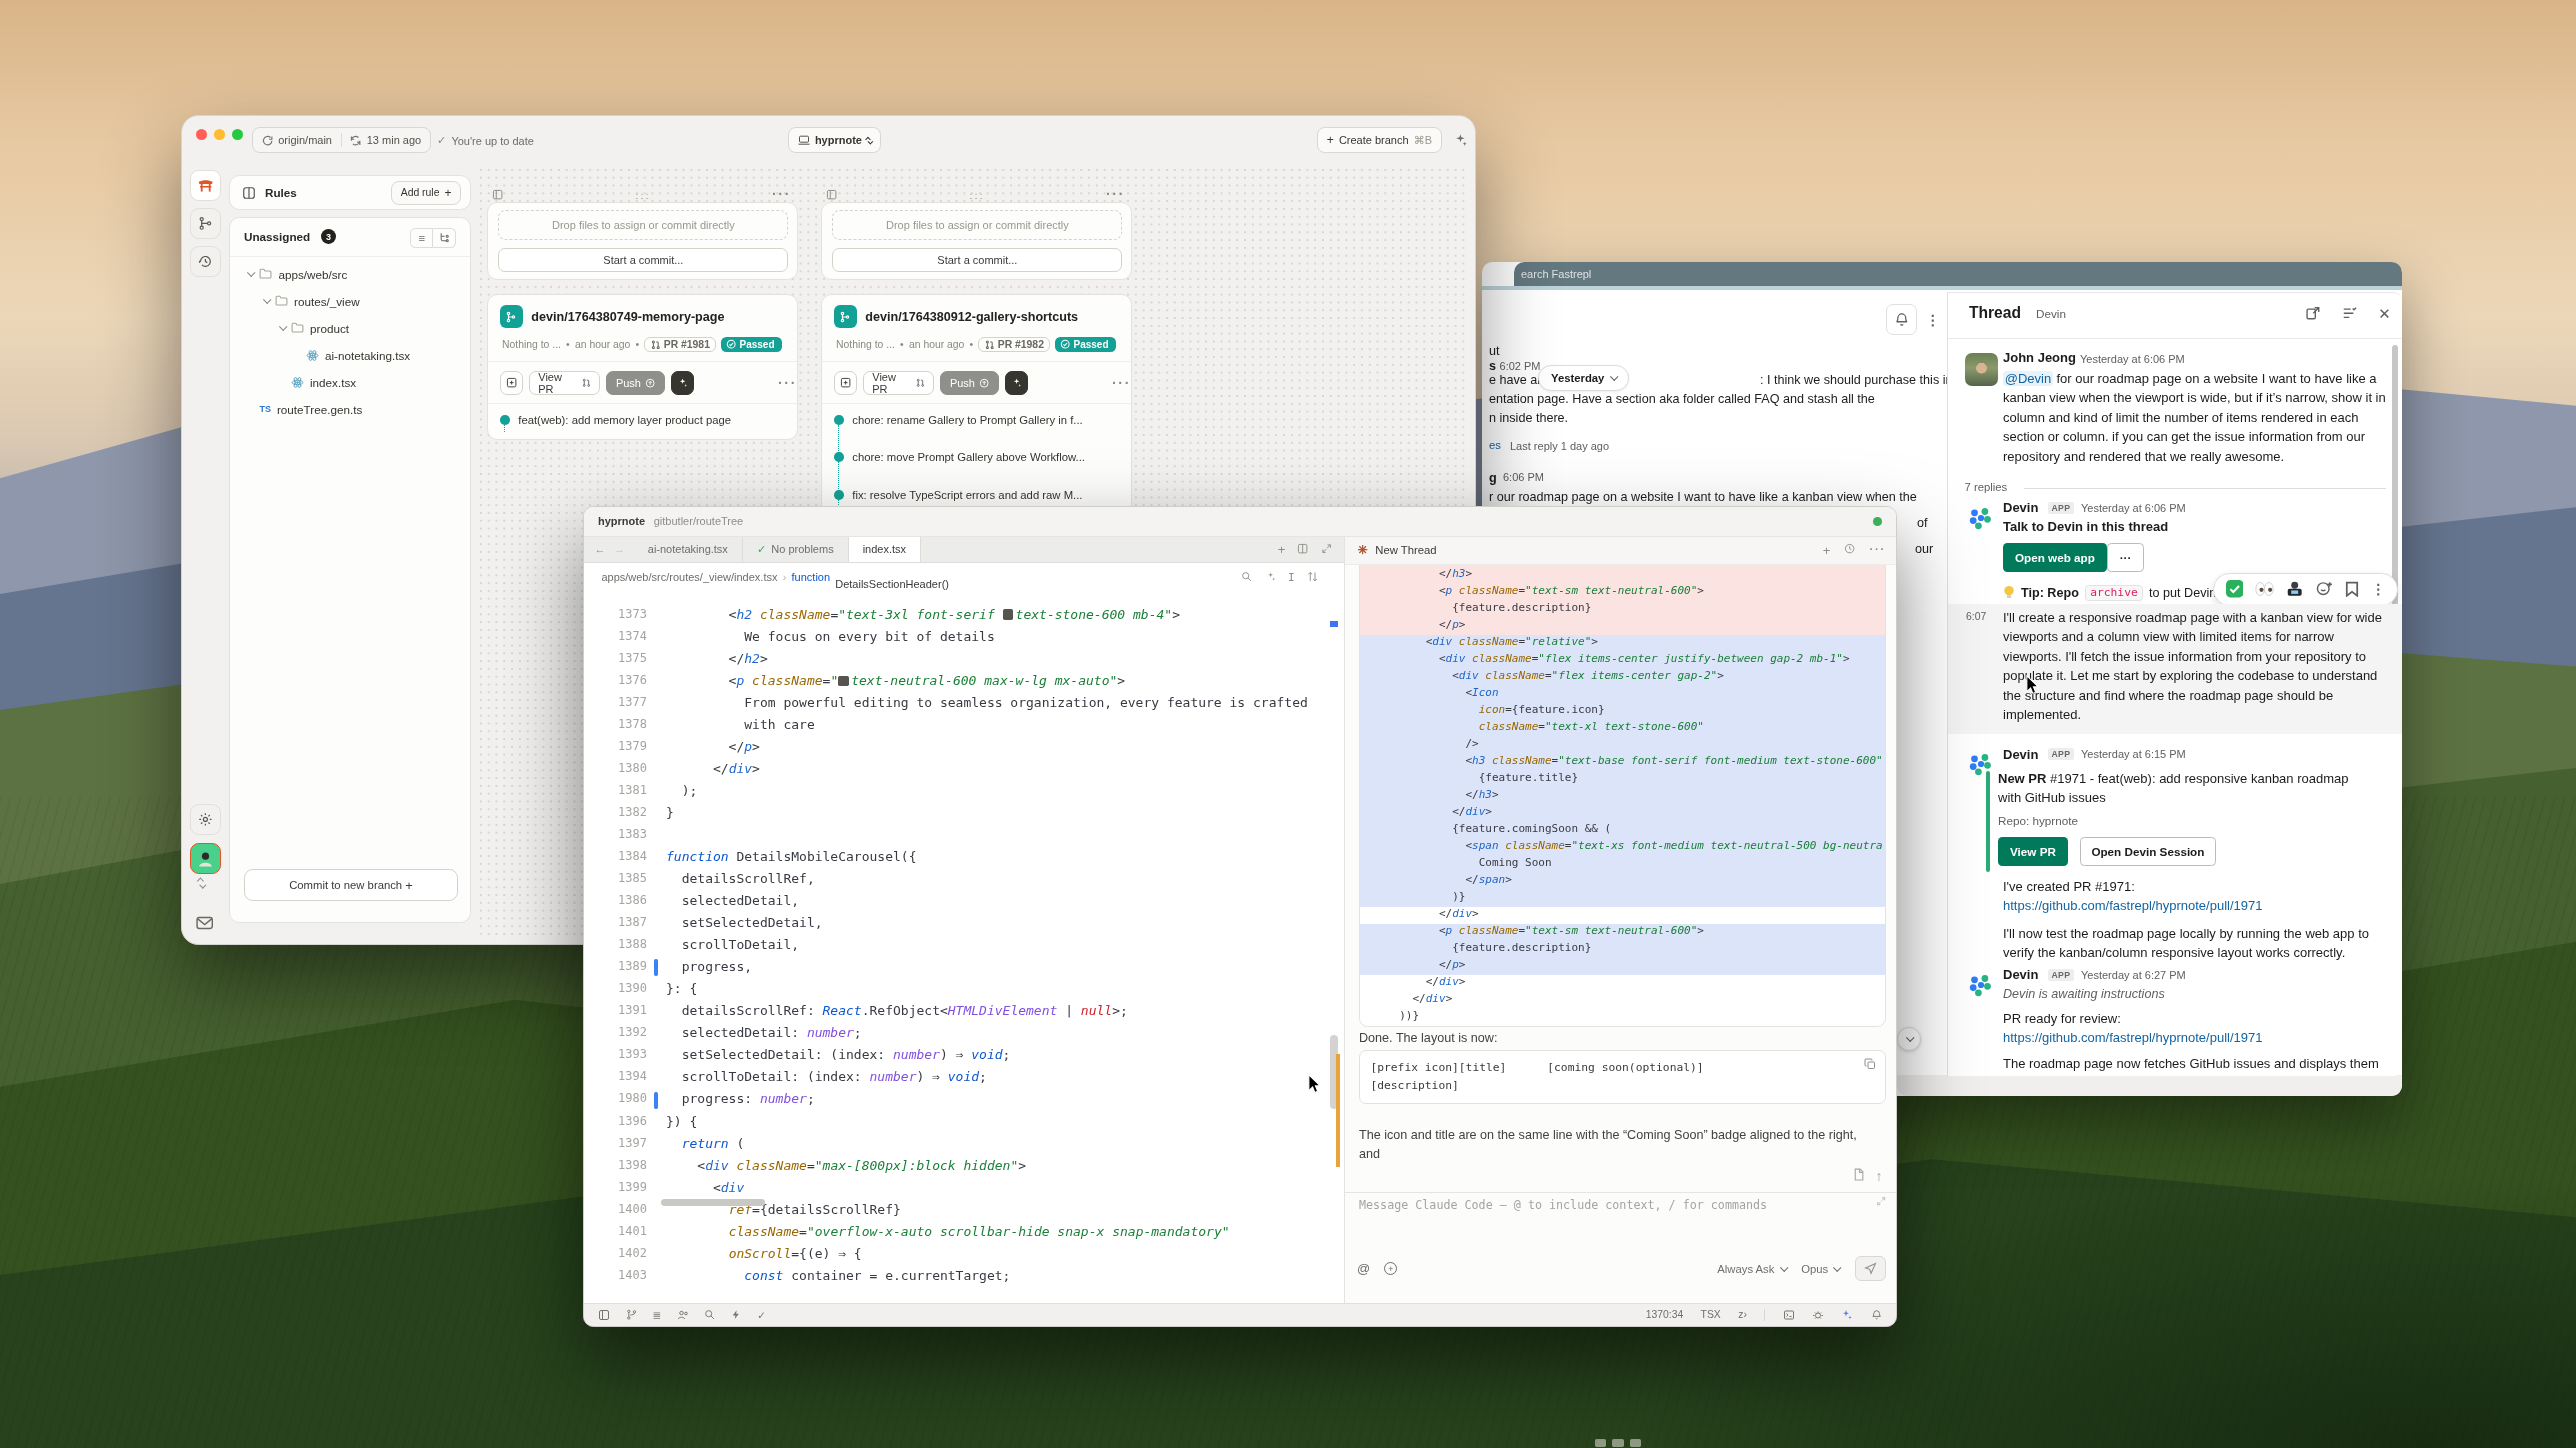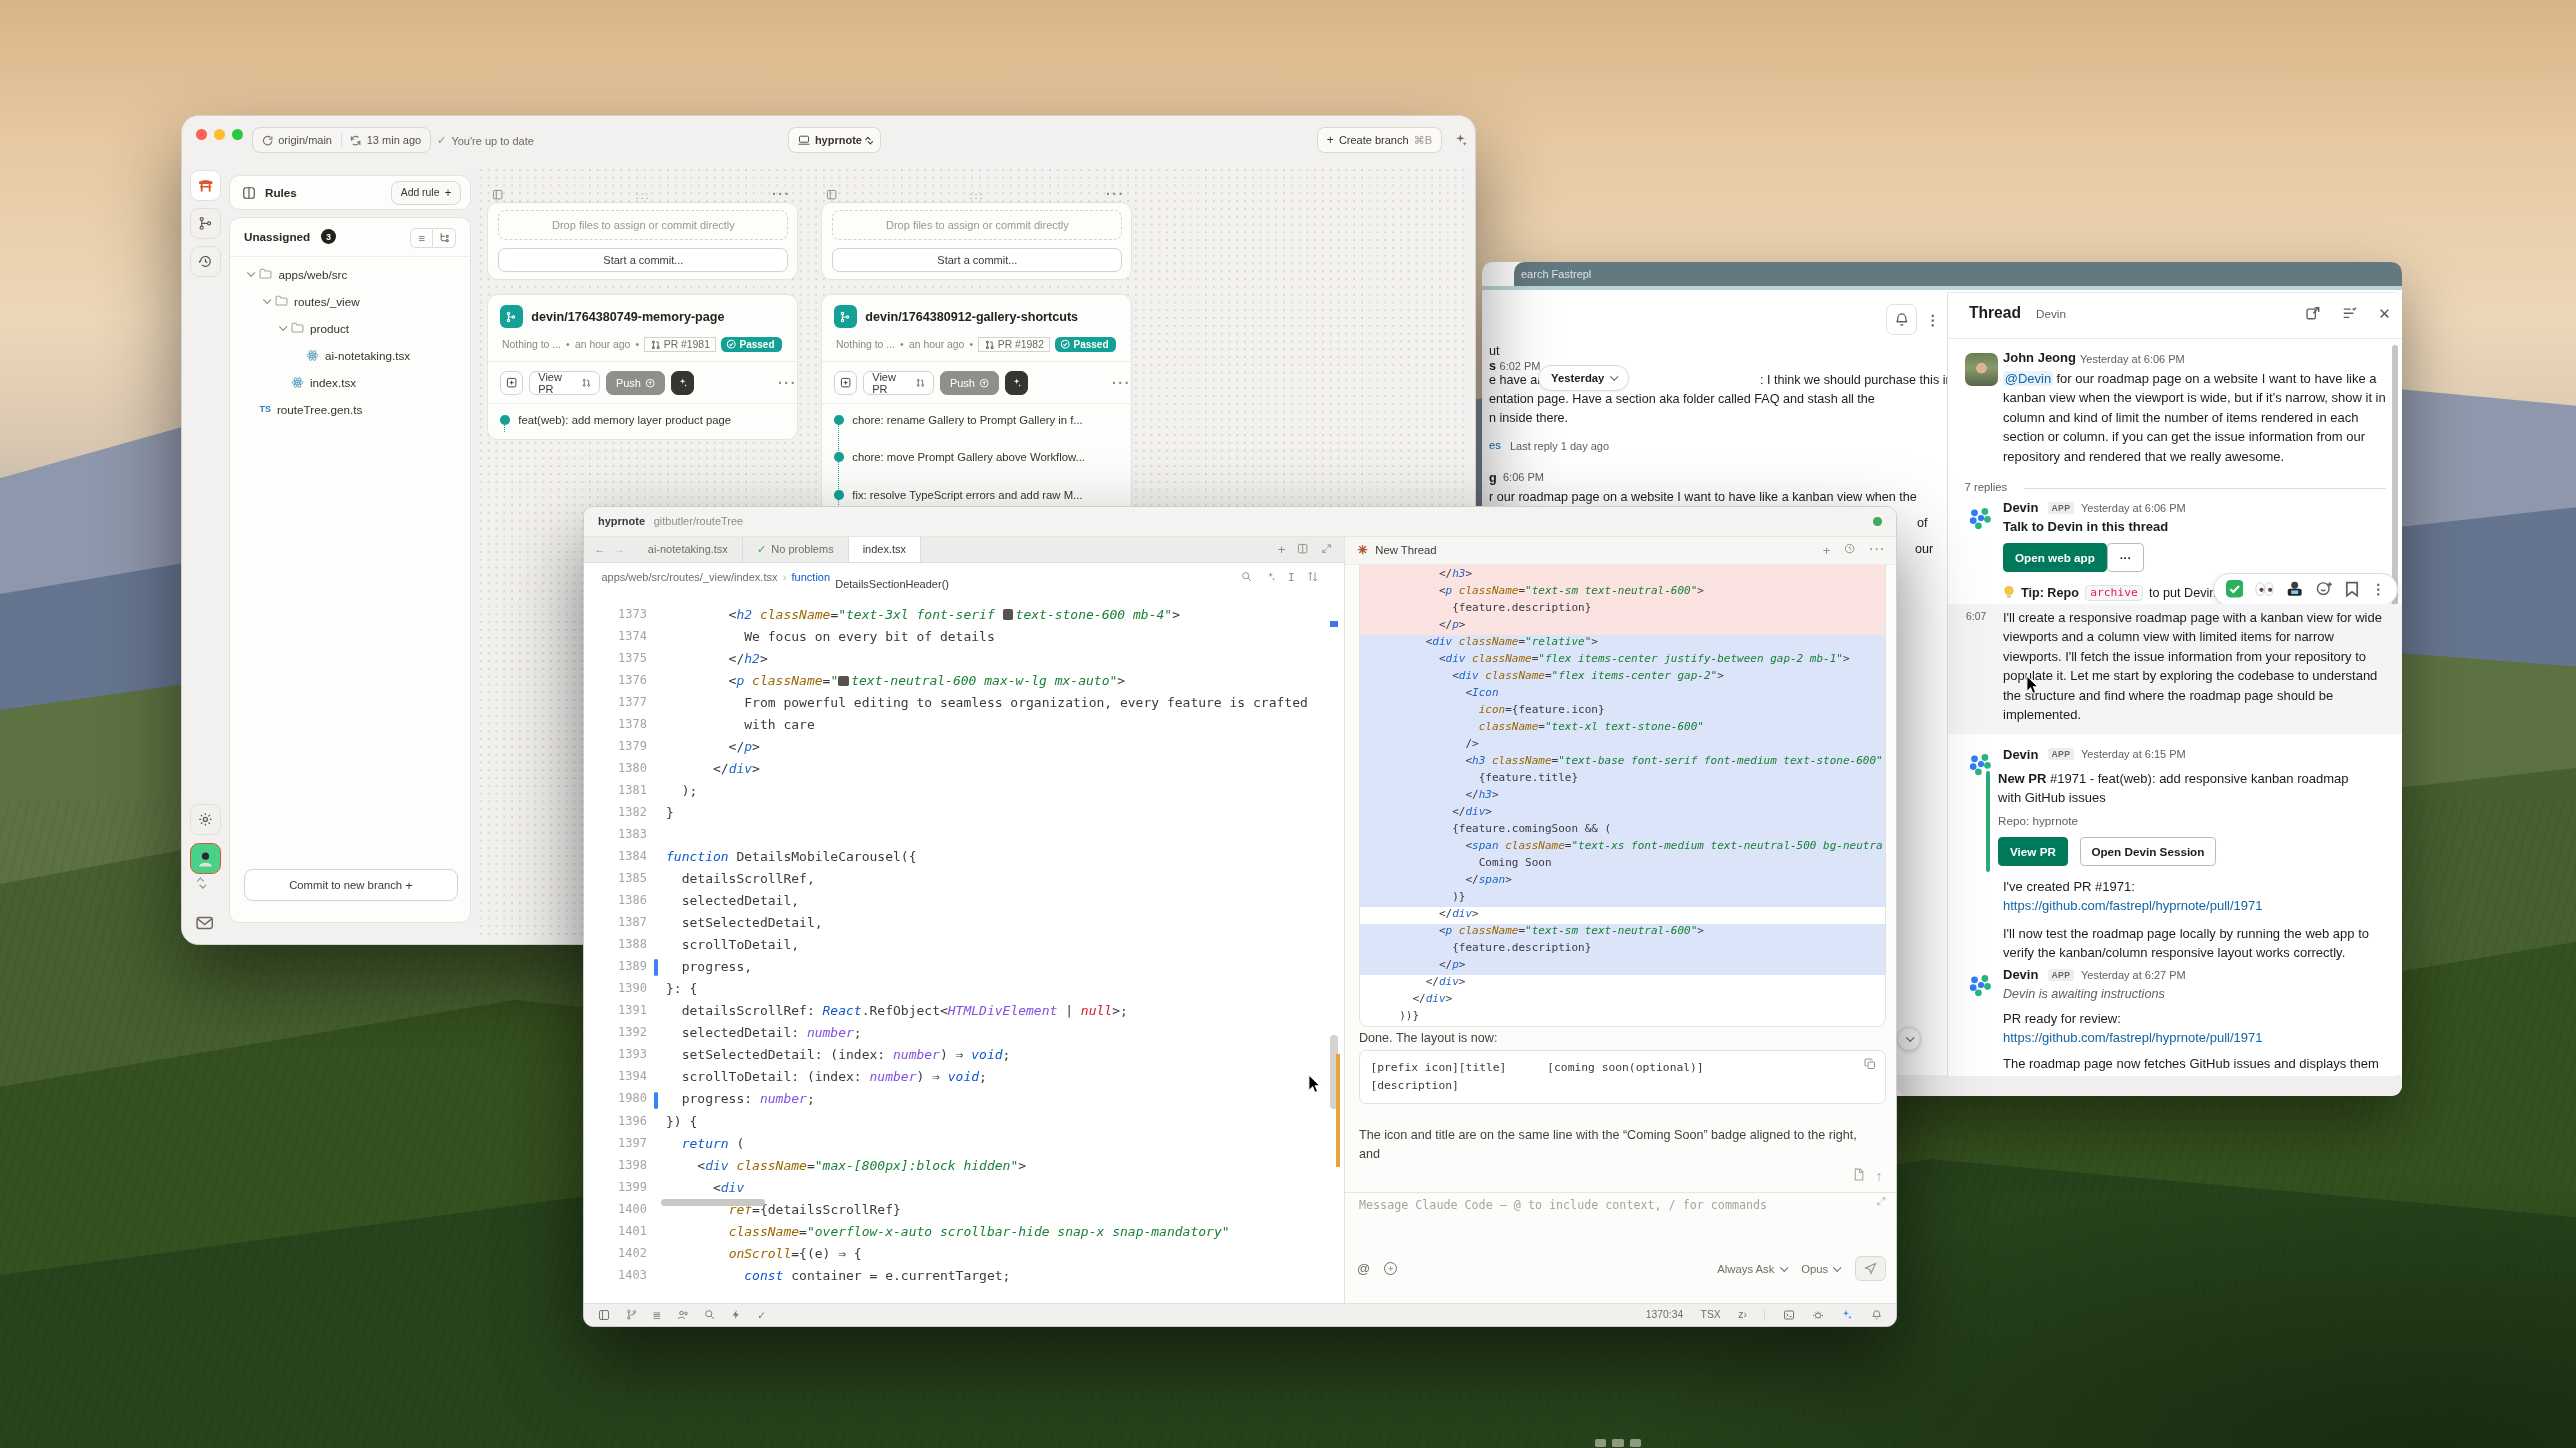--- a/index.html
+++ b/index.html
@@ -42,21 +42,21 @@
   .tree-row { position:absolute; height:26px; display:flex; align-items:center; gap:6px; font-size:11.7px; color:#37342f; }
   .odot { position:absolute; width:11.3px; height:11.3px; border:1.4px dashed #e0a43e; border-radius:50%; }
   .lanes-bg { position:absolute; left:295px; top:50px; right:7px; bottom:7px; background-image:radial-gradient(#d9d6d1 1px, transparent 1px); background-size:7.8px 7.8px; border-radius:10.4px; }
   .lane { position:absolute; top:72px; width:311px; }
   .lane-head { position:absolute; top:0; left:0; right:0; height:14px; color:#8b887f; }
   .dragdots { position:absolute; left:50%; top:3.5px; width:17.4px; height:7px; transform:translateX(-50%); background-image:radial-gradient(#b5b2ab 1.1px, transparent 1.1px); background-size:5.2px 4.3px; }
   .dropzone { position:absolute; border:1.3px dashed #d5d2cc; border-radius:7.8px; display:flex; align-items:center; justify-content:center; color:#9a978f; font-size:11px; }
   .startcommit { position:absolute; border:0.9px solid #d5d2cc; border-radius:7px; background:#fff; display:flex; align-items:center; justify-content:center; font-size:11px; color:#3a3a37; }
   .branch-ic { display:flex; align-items:center; justify-content:center; width:22.6px; height:22.6px; border-radius:6px; background:#14a195; }
   .meta { font-size:10.4px; color:#8b887f; display:flex; align-items:center; gap:5.2px; white-space:nowrap; }
-  .prpill { border:0.9px solid #d5d2cc; border-radius:0; padding:0.9px 5.2px; display:flex; gap:3.5px; align-items:center; color:#6b6862; }
+  .prpill { border:0.9px solid #d5d2cc; border-radius:6px; padding:0.9px 5.2px; display:flex; gap:3.5px; align-items:center; color:#6b6862;font-weight:bold; }
   .passed { background:#14a195; color:#fff; border-radius:5.2px; padding:1.7px 7px 1.7px 4.3px; display:flex; gap:3.5px; align-items:center; font-weight:700; font-size:10px; }
   .gb-btn { display:flex; align-items:center; justify-content:center; gap:4.3px; border:0.9px solid #d5d2cc; border-radius:7px; background:#fff; font-size:11px; color:#3a3a37; height:23.5px; }
   .gb-btn.gray { background:#8f8f8b; border-color:#8f8f8b; color:#fff; }
   .gb-btn.dark { background:#37352f; border-color:#37352f; color:#fff; }
   .commit-row { position:absolute; display:flex; align-items:center; gap:8.7px; font-size:11.3px; color:#37342f; white-space:nowrap; }
   .cdot { width:9.6px; height:9.6px; border-radius:50%; background:#14a195; flex:none; }
   .cline { position:absolute; width:0; border-left:1.7px dotted #15a99d; }
 
   
   .slack { left:1482px; top:262px; width:920px; height:834px; background:#fff; border-radius:10.4px; box-shadow:0 26px 61px rgba(0,0,0,.4); }

